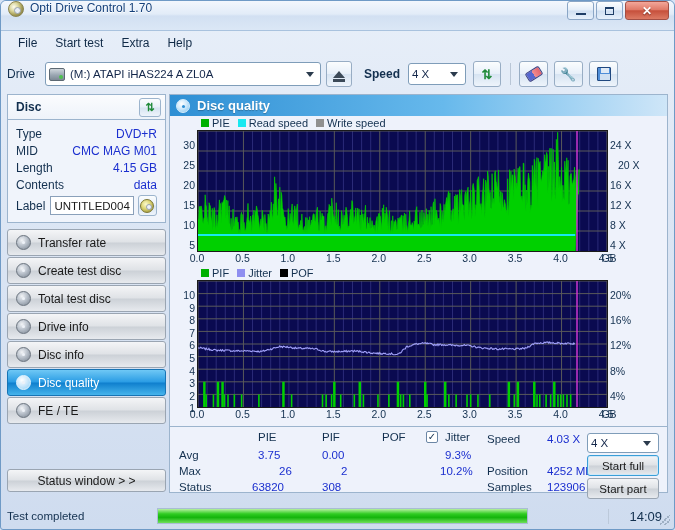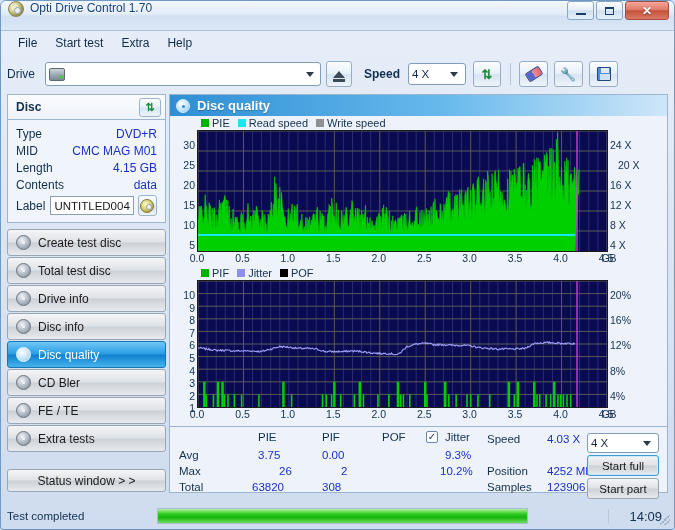--- a/index.html
+++ b/index.html
@@ -313,20 +313,21 @@
     <div class="menuitem">File</div>
     <div class="menuitem">Start test</div>
     <div class="menuitem">Extra</div>
     <div class="menuitem">Help</div>
   </div>
 
   <div class="toolbar">
     <div class="tb-label">Drive</div>
     <div class="drive-combo">
       <div class="drive-icon"></div>
+      <span>(M:)  ATAPI iHAS224  A ZL0A</span>
       <div class="combo-arrow"></div>
     </div>
     <div class="icon-btn eject-btn">
       <div class="eject-glyph"></div>
     </div>
     <div class="speed-label">Speed</div>
     <div class="speed-combo">
       <span>4 X</span>
       <div class="combo-arrow"></div>
     </div>
@@ -378,49 +379,45 @@
         </div>
         <div class="label-disc-btn">
           <div class="mini-disc"></div>
         </div>
       </div>
     </div>
 
     <div class="navlist">
       <div class="navbtn">
         <div class="nav-icon"></div>
+        <span>Transfer rate</span>
+      </div>
+      <div class="navbtn">
+        <div class="nav-icon"></div>
         <span>Create test disc</span>
       </div>
       <div class="navbtn">
         <div class="nav-icon"></div>
         <span>Total test disc</span>
       </div>
       <div class="navbtn">
         <div class="nav-icon"></div>
         <span>Drive info</span>
       </div>
       <div class="navbtn">
         <div class="nav-icon"></div>
         <span>Disc info</span>
       </div>
       <div class="navbtn active">
         <div class="nav-icon"></div>
         <span>Disc quality</span>
       </div>
       <div class="navbtn">
         <div class="nav-icon"></div>
-        <span>CD Bler</span>
-      </div>
-      <div class="navbtn">
-        <div class="nav-icon"></div>
         <span>FE / TE</span>
-      </div>
-      <div class="navbtn">
-        <div class="nav-icon"></div>
-        <span>Extra tests</span>
       </div>
     </div>
   </div>
 
   <div class="status-win-btn">
     <span>Status window &gt; &gt;</span>
   </div>
 
   <div class="content">
     <div class="content-header">
@@ -707,21 +704,21 @@
         <span class="cell" style="left:5px; top:19px;">Avg</span>
         <span class="cell num" style="left:84px; top:19px;">3.75</span>
         <span class="cell num" style="left:148px; top:19px;">0.00</span>
         <span class="cell num" style="left:271px; top:19px;">9.3%</span>
 
         <span class="cell" style="left:5px; top:35px;">Max</span>
         <span class="cell num" style="left:105px; top:35px;">26</span>
         <span class="cell num" style="left:167px; top:35px;">2</span>
         <span class="cell num" style="left:266px; top:35px;">10.2%</span>
 
-        <span class="cell" style="left:5px; top:51px;">Total</span>
+        <span class="cell" style="left:5px; top:51px;">Status</span>
         <span class="cell num" style="left:78px; top:51px;">63820</span>
         <span class="cell num" style="left:148px; top:51px;">308</span>
 
         <span class="cell" style="left:313px; top:3px;">Speed</span>
         <span class="cell num" style="left:373px; top:3px;">4.03 X</span>
         <span class="cell" style="left:313px; top:35px;">Position</span>
         <span class="cell num" style="left:373px; top:35px;">4252 MB</span>
         <span class="cell" style="left:313px; top:51px;">Samples</span>
         <span class="cell num" style="left:373px; top:51px;">123906</span>
 

